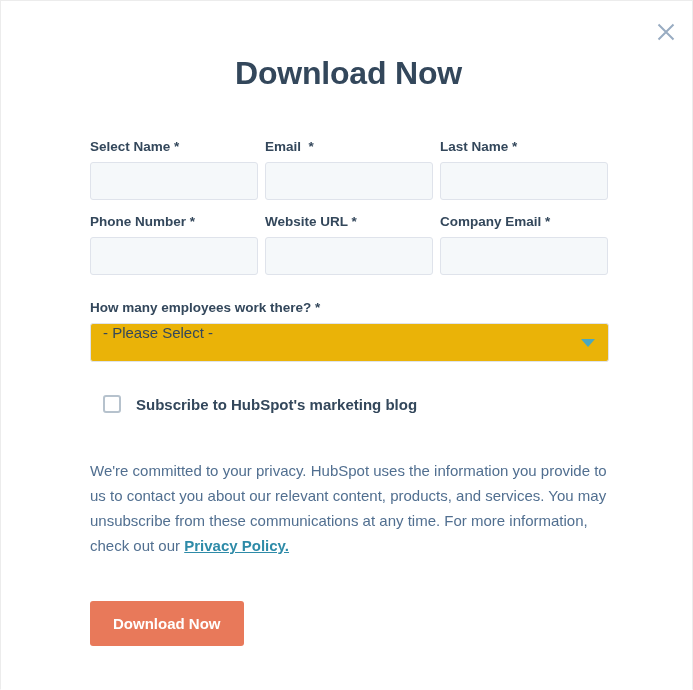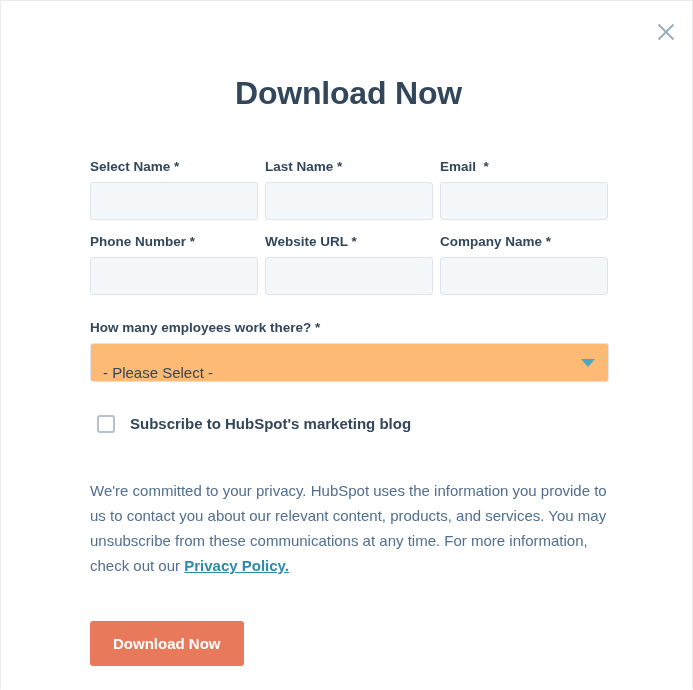--- a/index.html
+++ b/index.html
@@ -18,21 +18,21 @@
     position: relative;
     box-sizing: border-box;
     width: 693px;
     height: 690px;
     background: #ffffff;
     border-left: 1px solid #ececec;
     border-top: 1px solid #ececec;
     border-right: 1px solid #ececec;
     border-bottom: 1px solid #ffffff;
     padding-left: 4px;
-    padding-top: 20px;
+    padding-top: 0;
     overflow: hidden;
   }
 
   
   .close-btn {
     position: absolute;
     top: 17px;
     right: 12px;
     width: 28px;
     height: 28px;
@@ -109,25 +109,25 @@
     margin-top: 24px;
   }
   .select-wrap {
     position: relative;
     width: 100%;
   }
   .select-box {
     box-sizing: border-box;
     width: 100%;
     height: 39px;
-    background: #fdba74;
+    background: #eab308;
     border: 1px solid #dfe3eb;
     border-radius: 3px;
     display: flex;
-    align-items: flex-end;
+    align-items: flex-start;
     padding: 0 12px;
     font-size: 15px;
     color: #33475b;
     cursor: pointer;
   }
   .select-arrow {
     position: absolute;
     top: 50%;
     right: 14px;
     transform: translateY(-50%);
@@ -135,22 +135,23 @@
     height: 0;
     border-left: 7px solid transparent;
     border-right: 7px solid transparent;
     border-top: 8px solid #4ba8c0;
     pointer-events: none;
   }
 
   
   .checkbox-row {
     display: flex;
+    align-items: center;
     margin-top: 33px;
-    margin-left: 7px;
+    margin-left: 13px;
   }
   .checkbox-box {
     box-sizing: border-box;
     width: 18px;
     height: 18px;
     border: 2px solid #b6c2cd;
     border-radius: 3px;
     background: #ffffff;
     cursor: pointer;
     flex: 0 0 auto;
@@ -209,40 +210,40 @@
   <h1 class="modal-title">Download Now</h1>
 
   <div class="form-body">
 
     <div class="field-row">
       <div class="field">
         <label class="field-label"><span>Select Name </span><span class="req">*</span></label>
         <input class="text-input" type="text" value="" style="">
       </div>
       <div class="field">
+        <label class="field-label"><span>Email  </span><span class="req">*</span></label>
+        <input class="text-input" type="text" value="" style="">
+      </div>
+      <div class="field">
         <label class="field-label"><span>Last Name </span><span class="req">*</span></label>
         <input class="text-input" type="text" value="" style="">
       </div>
-      <div class="field">
-        <label class="field-label"><span>Email  </span><span class="req">*</span></label>
-        <input class="text-input" type="text" value="" style="">
-      </div>
     </div>
 
     <div class="field-row">
       <div class="field">
         <label class="field-label"><span>Phone Number </span><span class="req">*</span></label>
         <input class="text-input" type="text" value="" style="">
       </div>
       <div class="field">
         <label class="field-label"><span>Website URL </span><span class="req">*</span></label>
         <input class="text-input" type="text" value="" style="">
       </div>
       <div class="field">
-        <label class="field-label"><span>Company Name </span><span class="req">*</span></label>
+        <label class="field-label"><span>Company Email </span><span class="req">*</span></label>
         <input class="text-input" type="text" value="" style="">
       </div>
     </div>
 
     <div class="select-field">
       <label class="field-label"><span>How many employees work there? </span><span class="req">*</span></label>
       <div class="select-wrap">
         <div class="select-box">
           <span>- Please Select -</span>
         </div>

